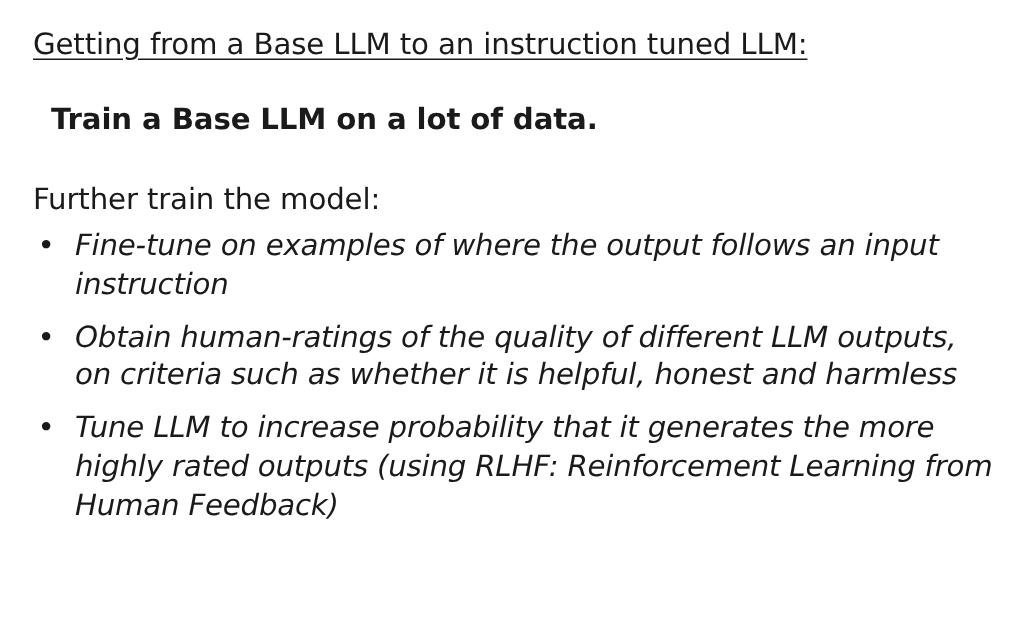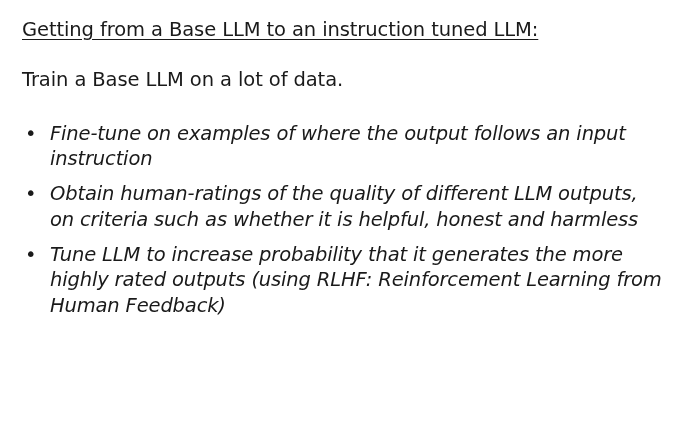--- a/index.html
+++ b/index.html
@@ -27,22 +27,23 @@
     text-decoration: underline;
     text-underline-offset: 3px;
     letter-spacing: -0.1px;
     margin: 0 0 26px 0;
     font-weight: 400;
     color: #1a1a1a;
   }
   .para {
     font-size: 19.5px;
     line-height: 1.25;
-    margin: 0 0 28px 0;
+    margin: 0 0 28px 12px;
     letter-spacing: -0.1px;
+    font-weight: bold;
   }
   .subhead {
     font-size: 19.5px;
     line-height: 1.25;
     margin: 0 0 6px 0;
     letter-spacing: -0.1px;
   }
   ul.bullets {
     list-style: none;
     margin: 0;
@@ -70,20 +71,21 @@
 </style>
 </head>
 <body>
 
 <div class="slide">
 
   <h1 class="title">Getting from a Base LLM to an instruction tuned LLM:</h1>
 
   <p class="para">Train a Base LLM on a lot of data.</p>
 
+  <p class="subhead">Further train the model:</p>
 
   <ul class="bullets">
     <li>
       <span class="dot">•</span>
       <span class="bullet-text">Fine-tune on examples of where the output follows an input instruction</span>
     </li>
     <li>
       <span class="dot">•</span>
       <span class="bullet-text">Obtain human-ratings of the quality of different LLM outputs, on criteria such as whether it is helpful, honest and harmless</span>
     </li>

